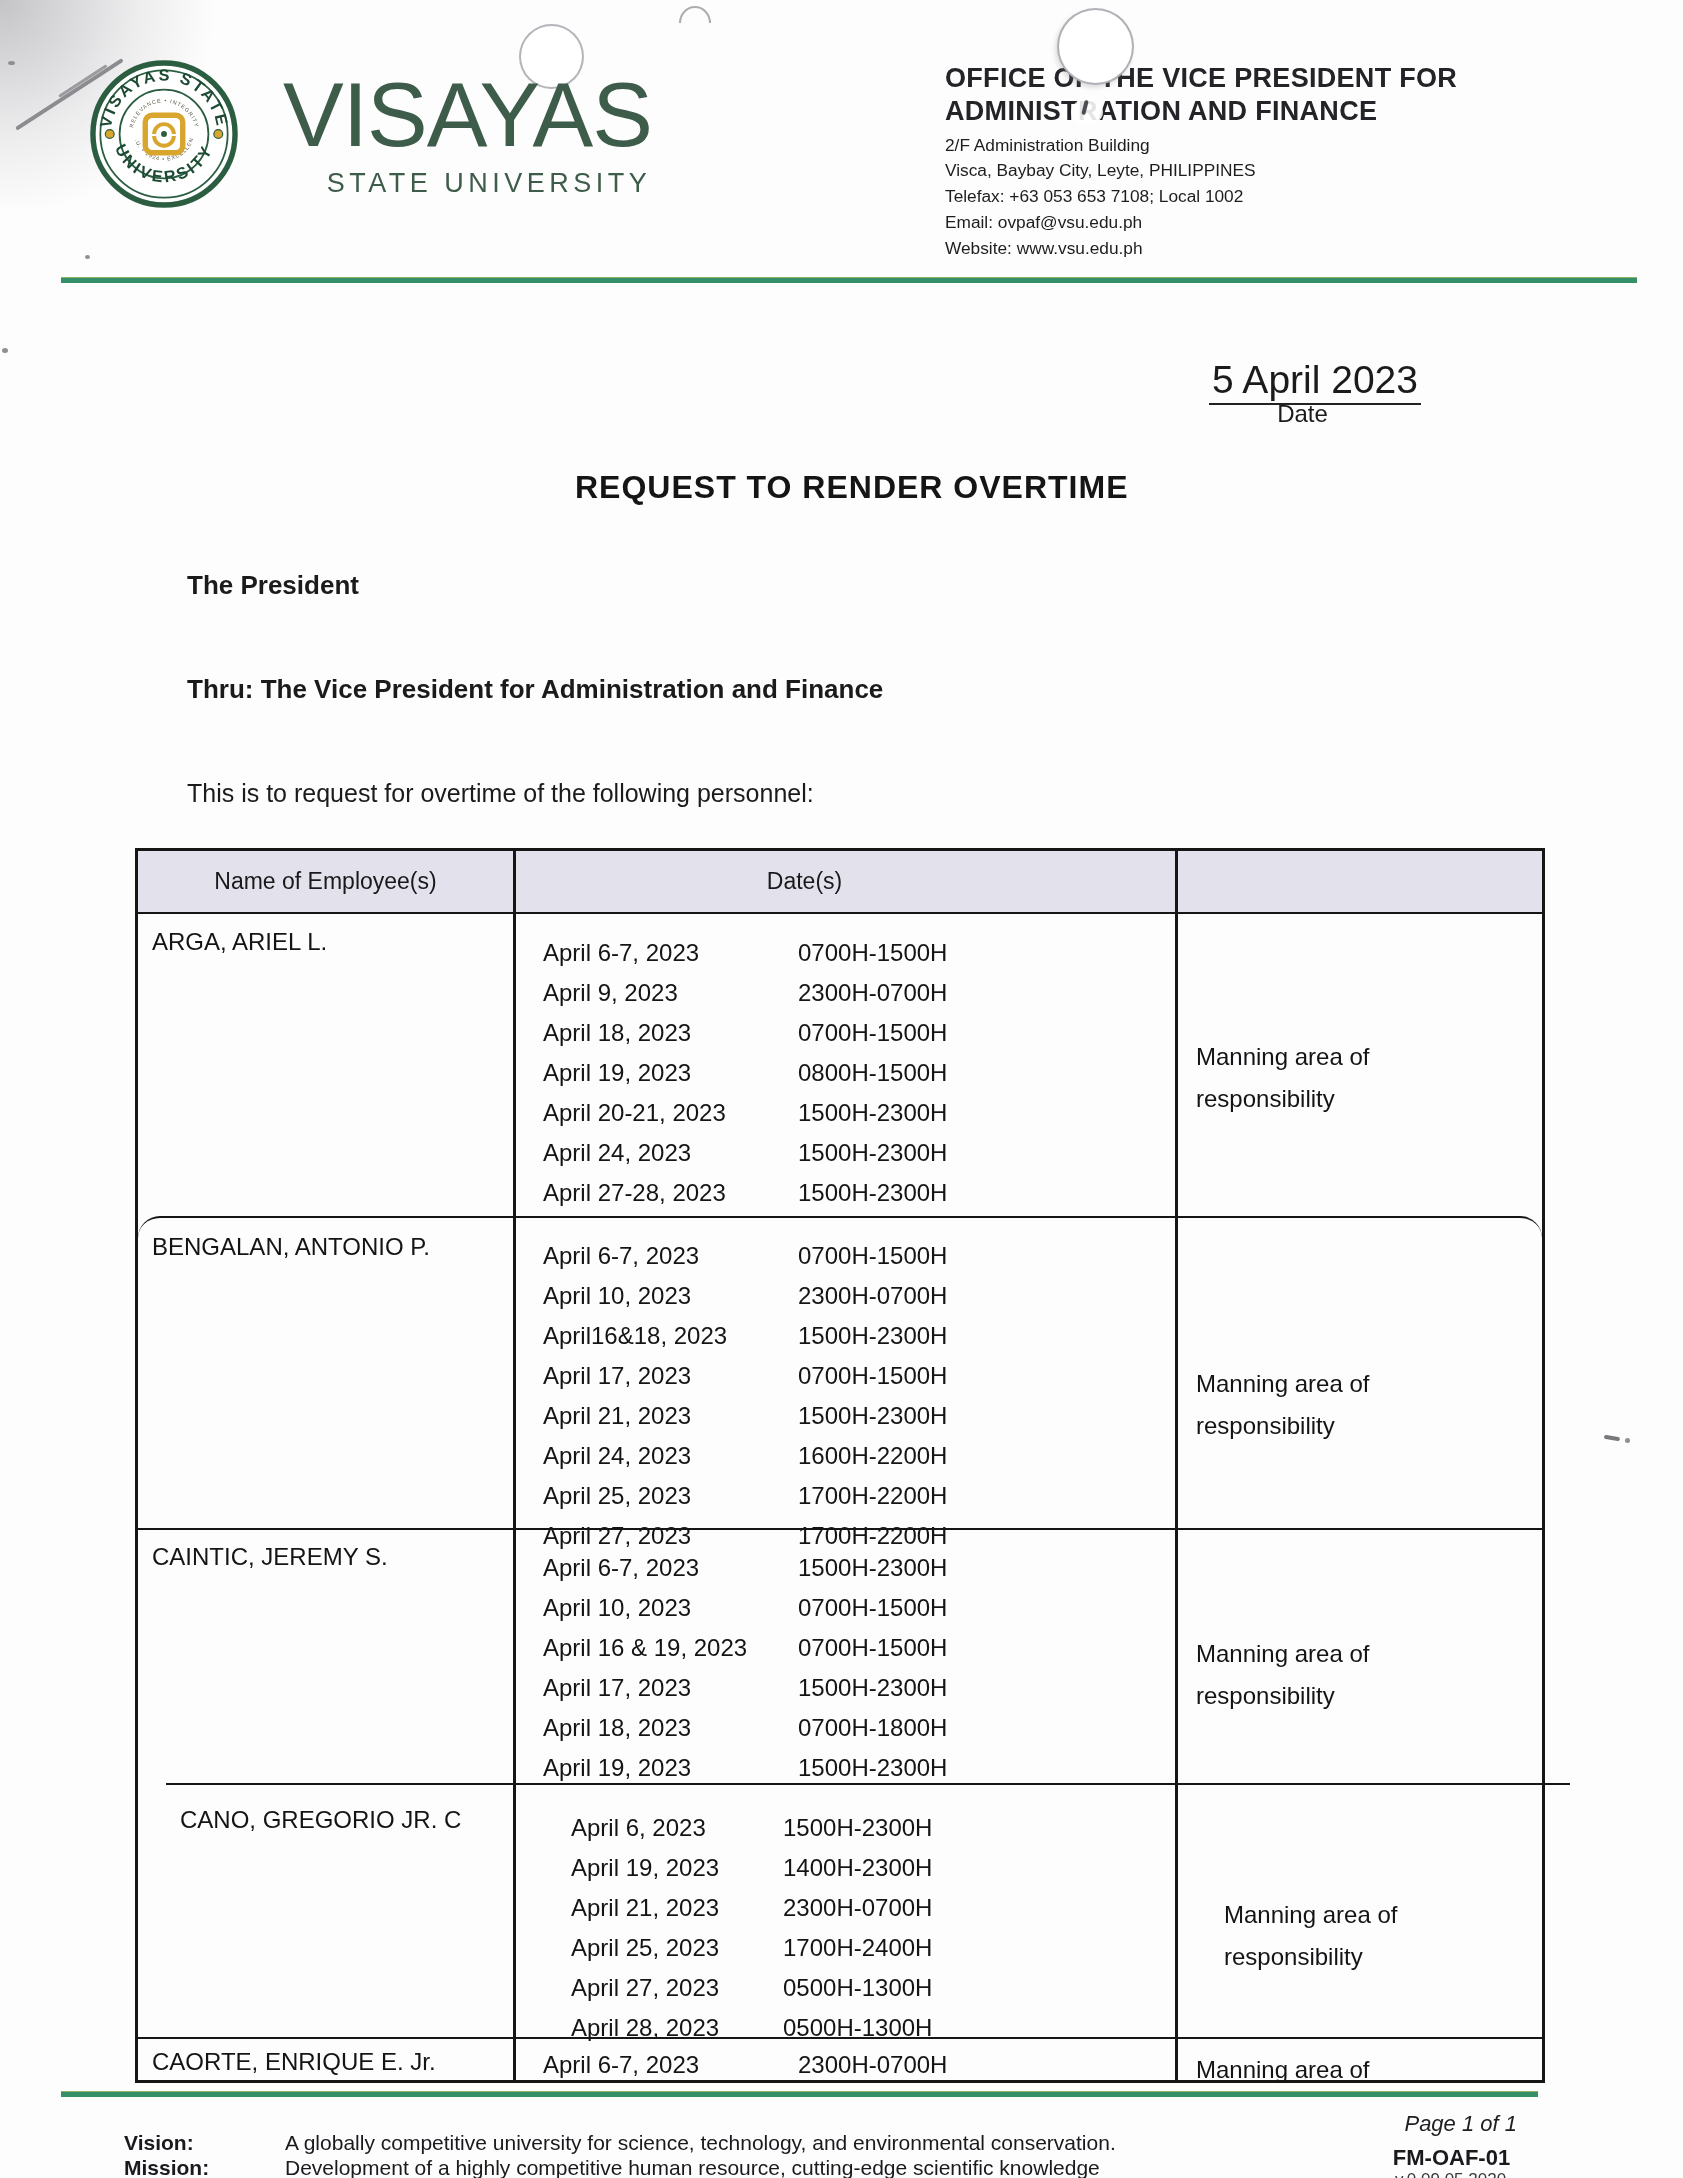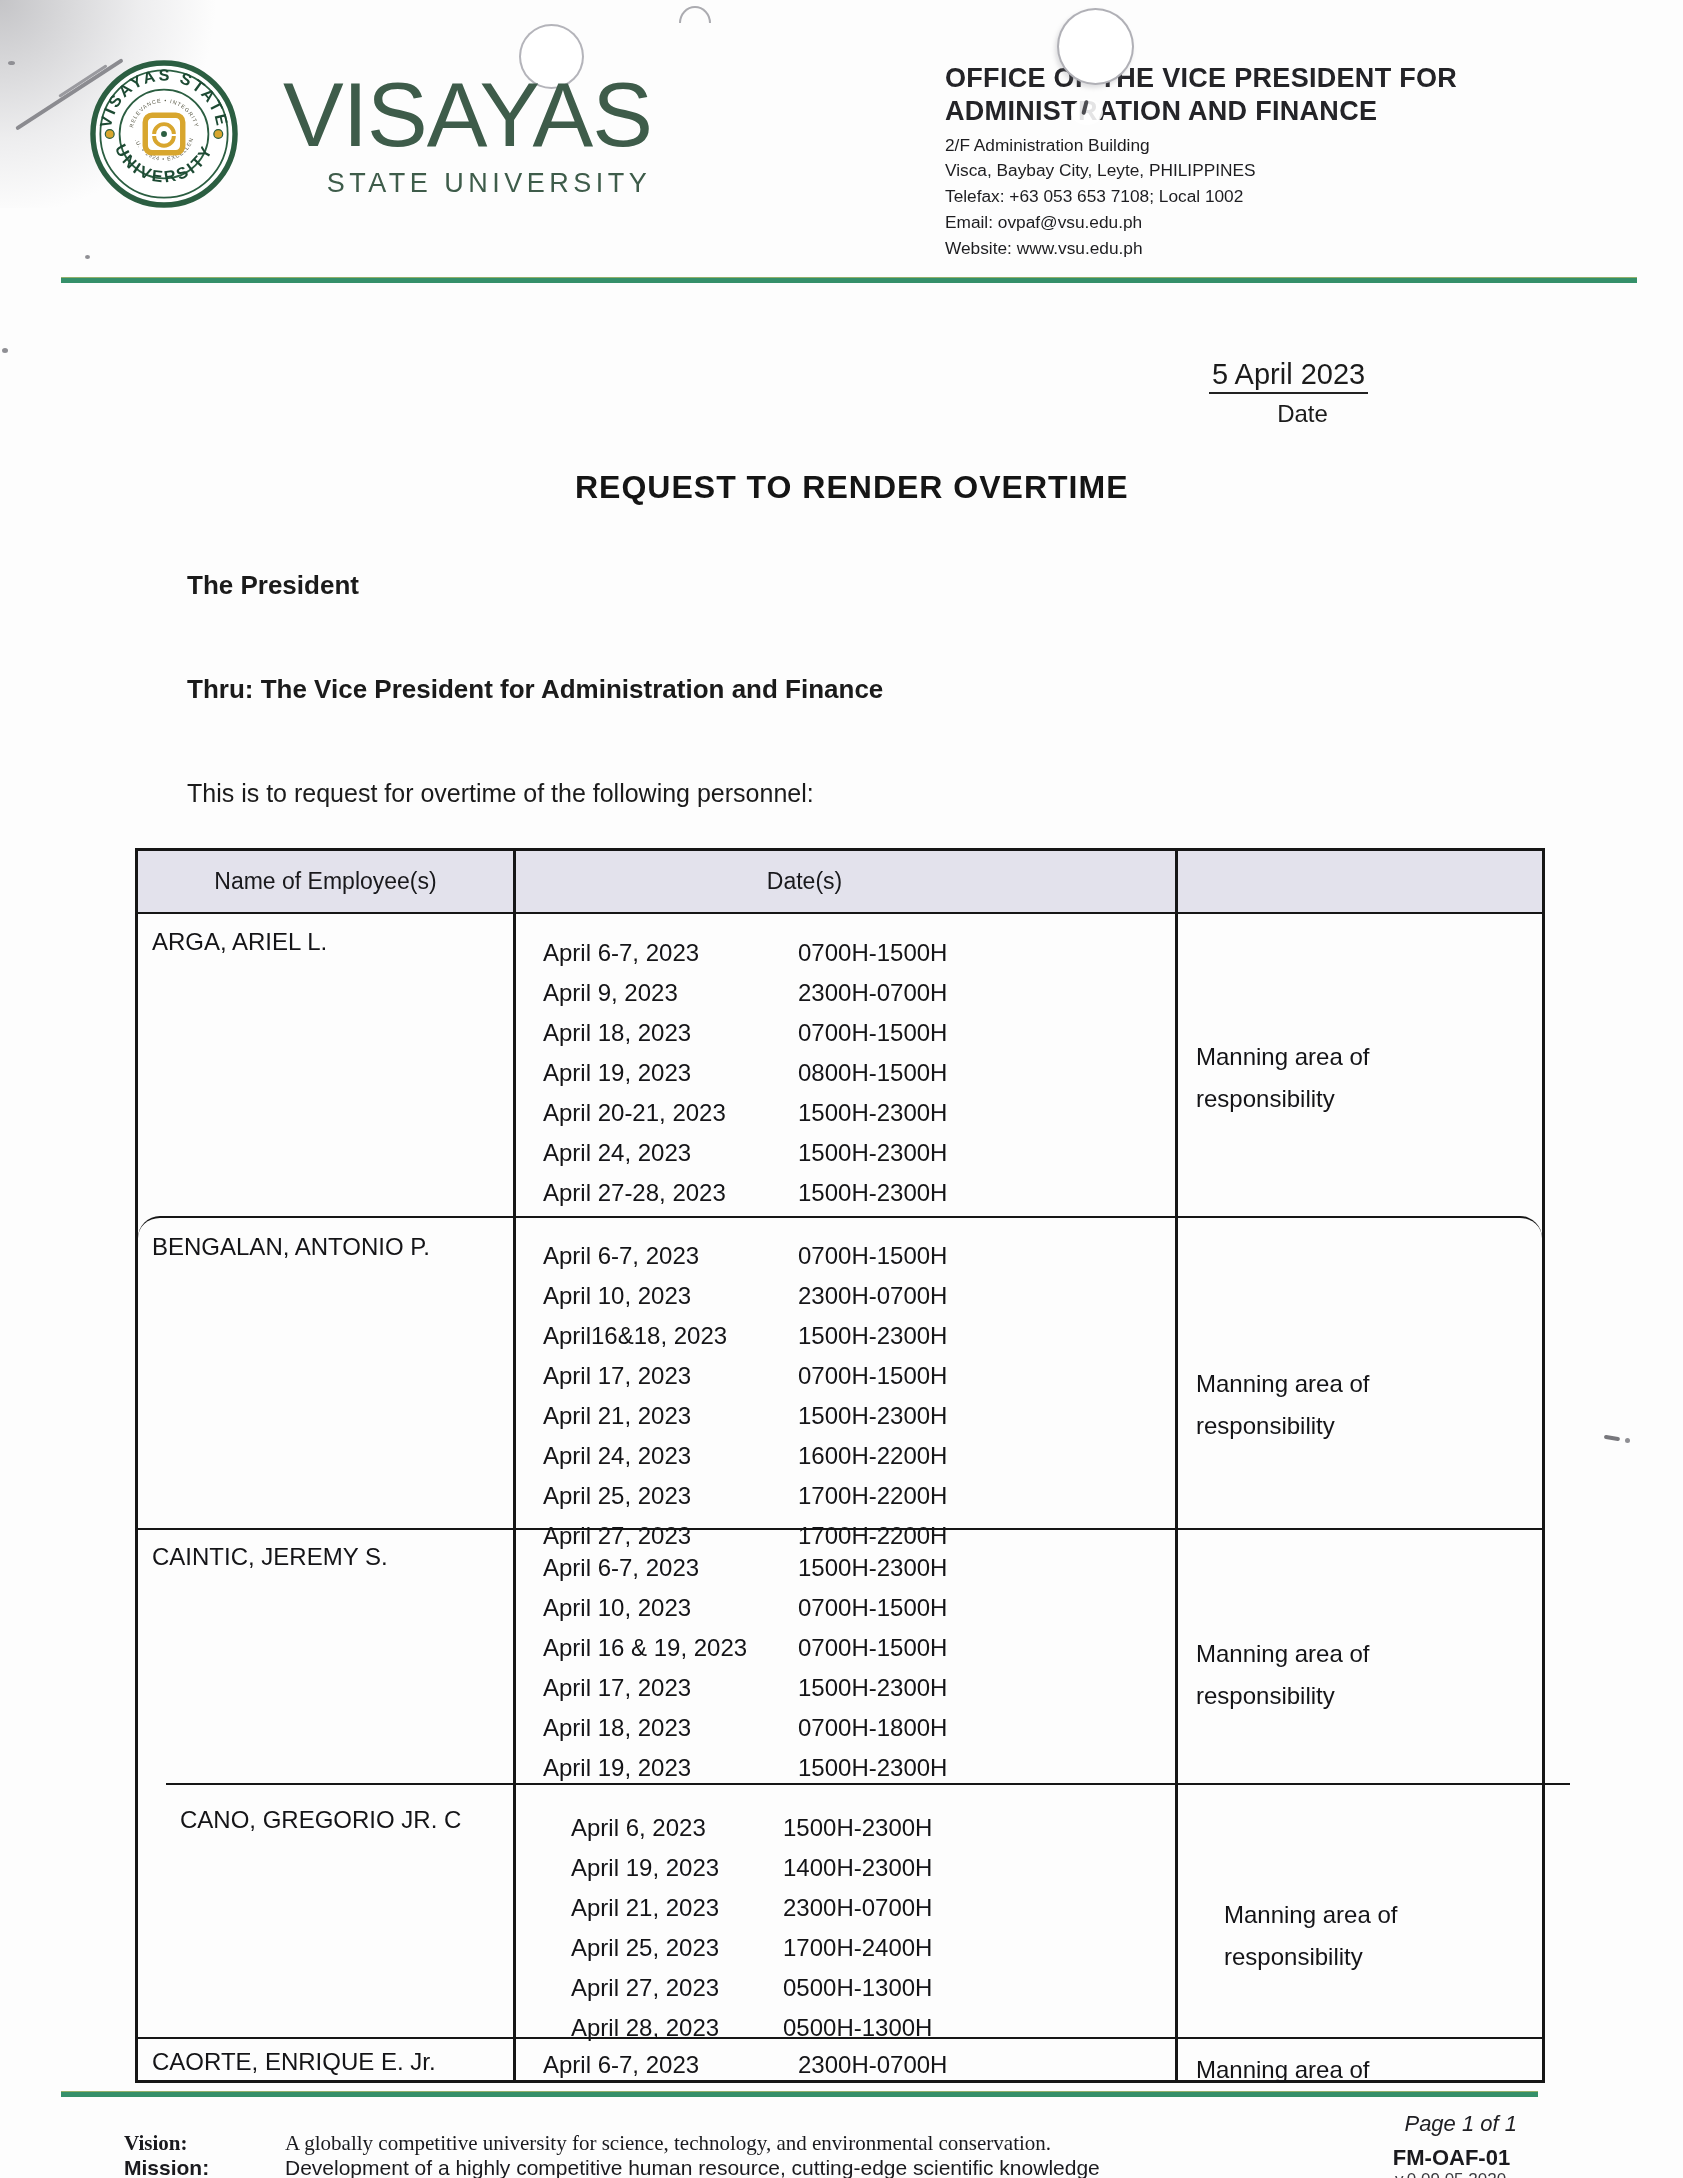--- a/index.html
+++ b/index.html
@@ -40,21 +40,21 @@
     letter-spacing:4.5px;color:#3e5c4a;}
   .office-line1{left:945px;top:63px;font-size:27px;font-weight:700;color:#242428;letter-spacing:0.3px;}
   .office-line2{left:945px;top:96px;font-size:27px;font-weight:700;color:#242428;letter-spacing:0.3px;}
   .addr{left:945px;font-size:17.3px;color:#1d1d20;}
   .addr0{top:135px;} .addr1{top:160px;} .addr2{top:186px;} .addr3{top:212px;} .addr4{top:238px;}
   .green-rule{height:4.5px;background:#35906a;border-top:1.5px solid #93b06b;}
   .rule-top{left:61px;top:277px;width:1576px;}
   .rule-bottom{left:61px;top:2091px;width:1477px;}
 
   
-  .date-value{left:1209px;top:358px;font-size:29px;border-bottom:2.5px solid #222;padding:0 3px 1px 3px;}
+  .date-value{left:1209px;top:358px;font-size:39px;border-bottom:2.5px solid #222;padding:0 3px 1px 3px;}
   .date-label{left:1243px;top:400px;width:119px;text-align:center;font-size:24px;}
   .doc-title{left:575px;top:469px;font-size:32px;font-weight:700;letter-spacing:1px;color:#151515;}
   .addressee{left:187px;top:570px;font-size:26px;font-weight:700;}
   .thru{left:187px;top:674px;font-size:26px;font-weight:700;}
   .intro{left:187px;top:779px;font-size:25px;}
 
   
   .ot-table{left:135px;top:848px;width:1404px;height:1229px;border:3px solid #161616;}
   .thead{position:absolute;left:0;top:0;width:100%;height:63px;background:#e3e2ec;
     border-bottom:2.5px solid #161616;box-sizing:border-box;}
@@ -78,21 +78,21 @@
   .r3 .eline{height:40px;}
   .etime{position:absolute;left:255px;top:0;}
   .r3 .etime{left:212px;}
   .job{position:absolute;left:1058px;width:213px;font-size:24px;line-height:42px;color:#141417;}
   .r0 .job{top:119px;} .r1 .job{top:145px;} .r2 .job{top:103px;} .r3 .job{top:109px;} .r4 .job{top:10px;width:327px;}
 
   
   .page-label{left:1317px;top:2111px;width:200px;text-align:right;font-size:22px;font-style:italic;color:#202024;}
   .f-label{left:124px;font-size:21px;font-weight:700;color:#1a1a1e;}
   .f-text{left:285px;font-size:21px;color:#1a1a1e;}
-  .fv{top:2131px;font-family:Liberation Serif, serif;} .fm{top:2156px;}
+  .fv{top:2131px;} .fm{top:2156px;}
   .form-code{left:1384px;top:2145px;width:135px;text-align:center;font-size:22px;font-weight:700;color:#1a1a1e;}
   .form-version{left:1378px;top:2170px;width:145px;text-align:center;font-size:17px;color:#3a3a3e;}
 </style>
 </head>
 <body>
 
 <div class="page">
 
   <div class="abs corner-shade"></div>
   <div class="abs paperclip-1"></div>

